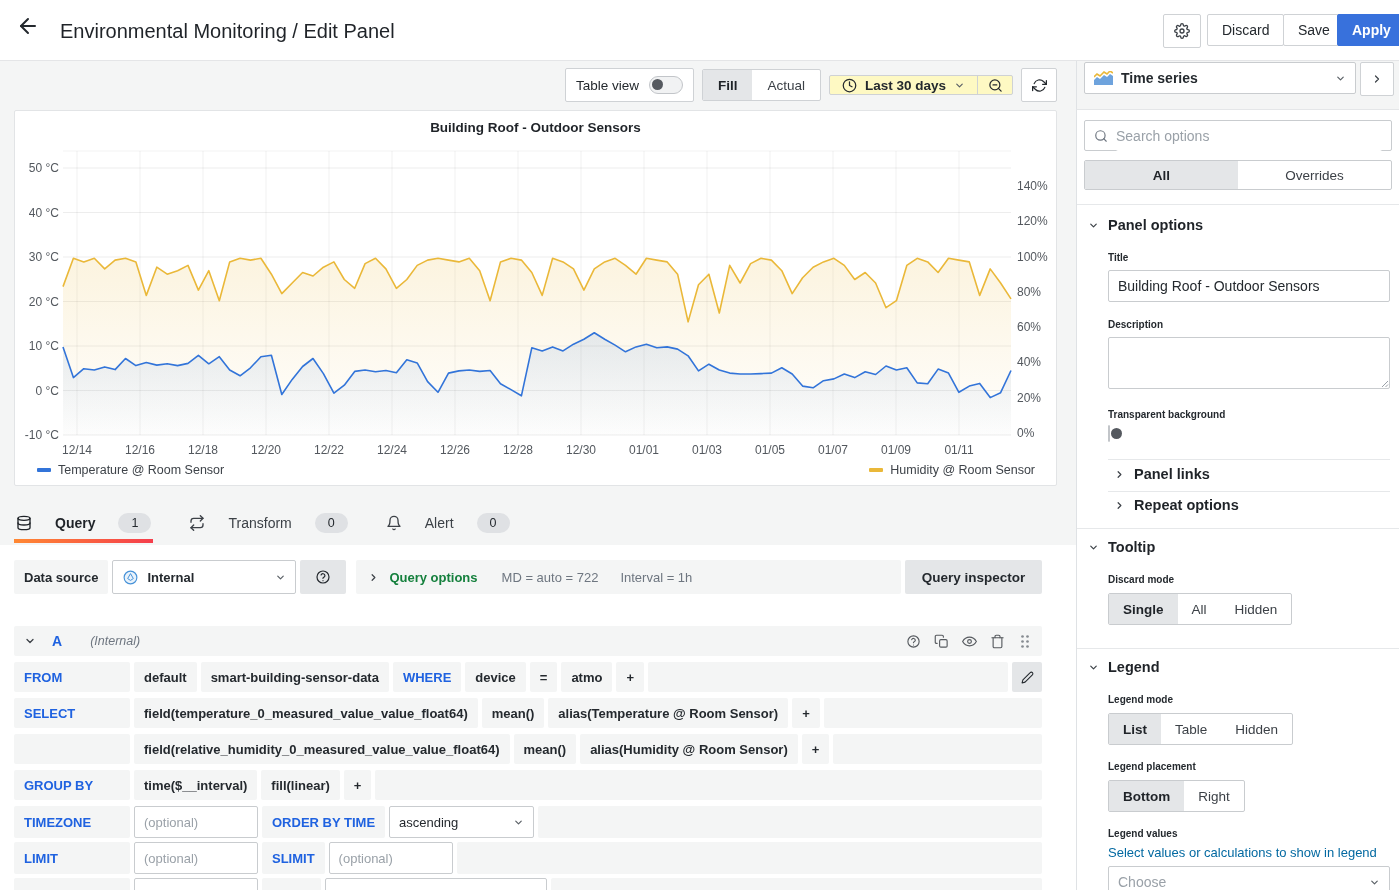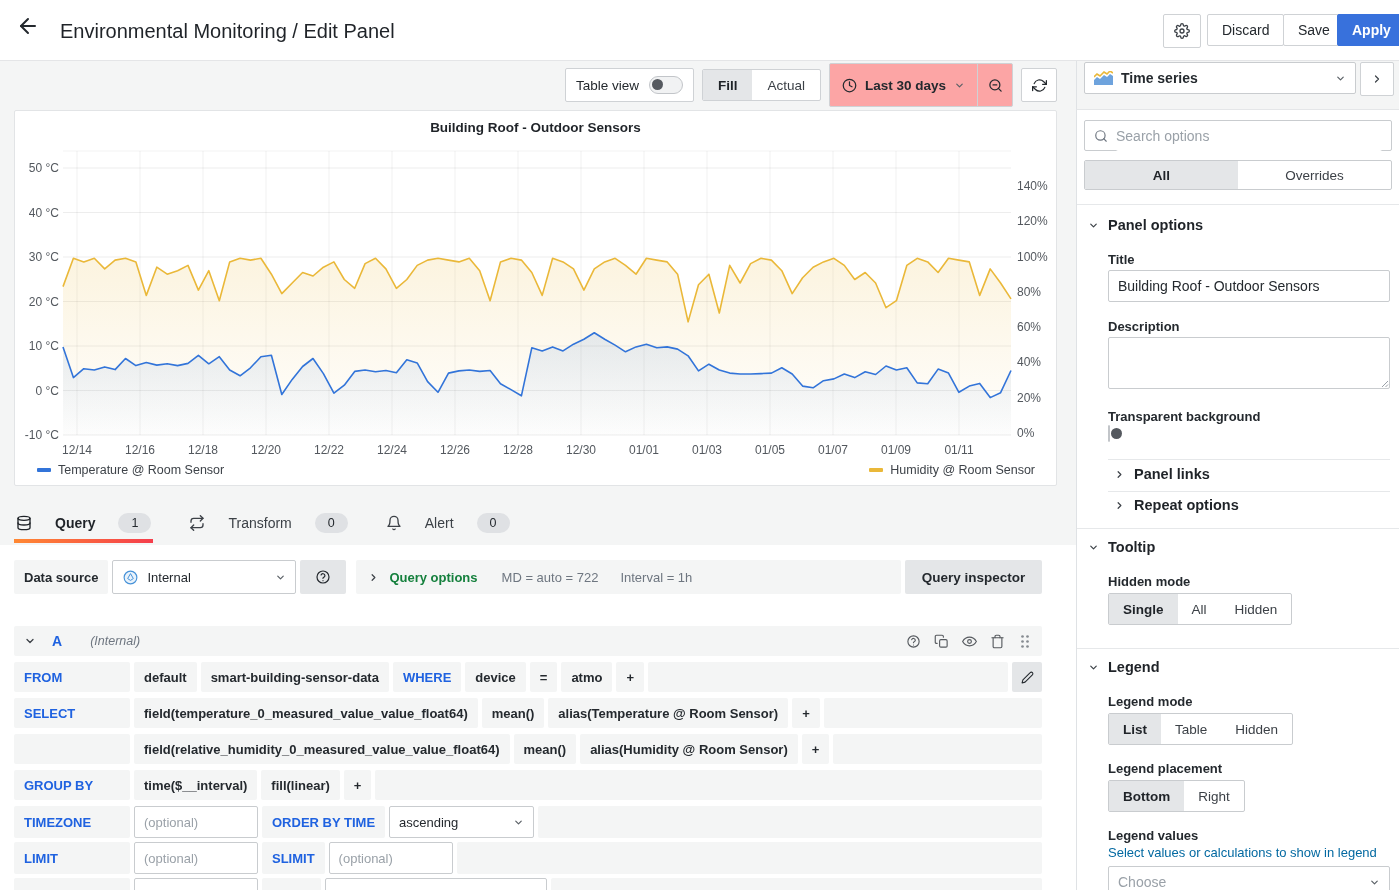--- a/index.html
+++ b/index.html
@@ -17,21 +17,21 @@
   
   .toolbar{position:absolute;left:0;top:60px;width:1076px;height:50px;display:flex;justify-content:flex-end;
            align-items:center;gap:8px;padding-right:19px;box-sizing:border-box}
   .tbbox{display:flex;align-items:center;height:32px;background:#fff;border:1px solid #cfd2d5;border-radius:2px}
   .tbbox .lbl{padding:0 10px;font-size:13.5px;color:#24292e}
   .toggle{width:32px;height:16px;border:1px solid #c2c5c9;border-radius:9px;background:#f1f2f3;position:relative;margin-right:10px;cursor:pointer}
   .toggle .knob{position:absolute;left:2px;top:1.5px;width:11px;height:11px;border-radius:50%;background:#55595f}
   .seg{display:flex;align-items:center;height:32px;background:#fff;border:1px solid #cfd2d5;border-radius:2px;overflow:hidden;box-sizing:border-box}
   .seg .opt{display:flex;align-items:center;height:100%;padding:0 15px;font-size:13.5px;color:#3c4147;cursor:pointer;white-space:nowrap}
   .seg .opt.sel{background:#e4e6e8;font-weight:700;color:#1f2328}
-  .timegrp{display:flex;align-items:stretch;height:44px;background:#fca5a5;border:1px solid #cfd2d5;border-radius:2px;box-sizing:border-box}
+  .timegrp{display:flex;align-items:stretch;height:20px;background:#fef9c3;border:1px solid #cfd2d5;border-radius:2px;box-sizing:border-box}
   .timegrp .tpick{display:flex;align-items:center;gap:8px;padding:0 12px;font-size:13.5px;font-weight:600;cursor:pointer}
   .timegrp .zout{display:flex;align-items:center;justify-content:center;width:34px;border-left:1px solid #cfd2d5;cursor:pointer}
   
   .card{position:absolute;left:14px;top:110px;width:1043px;height:376px;background:#fff;border:1px solid #e2e4e6;border-radius:2px;box-sizing:border-box}
   .card .ptitle{position:absolute;left:0;top:9px;width:100%;text-align:center;font-size:13.5px;font-weight:700;color:#1f2328}
   #chart-svg{position:absolute;left:0;top:30px}
   .tick{font-family:"Liberation Sans",sans-serif;font-size:12px;fill:#53585e}
   .legend{position:absolute;left:22px;right:21px;top:350px;height:18px;display:flex;justify-content:space-between;align-items:center}
   .litem{display:flex;align-items:center;gap:7px;font-size:12.5px;color:#3e4349;cursor:pointer}
   .swatch{width:14px;height:4px;border-radius:1px}
@@ -61,21 +61,21 @@
   .labelcell{width:116px;flex:none}
   .optinput{height:30px;border:1px solid #c9cccf;background:#fff;border-radius:2px;padding:0 9px;font-size:13px;
             font-family:"Liberation Sans",sans-serif;color:#24292e;box-sizing:border-box;outline:none}
   .optinput::placeholder{color:#9aa1a8}
   .rowicons{margin-left:auto;display:flex;align-items:center;gap:13px;color:#55595e}
   
   .sidebar{position:absolute;left:1076px;top:60px;width:323px;height:830px;background:#fff;border-left:1px solid #dfe2e5;box-sizing:border-box}
   .sb-strip{position:absolute;left:1076px;top:60px;width:323px;height:50px;background:#f4f5f5;border-left:1px solid #dfe2e5;border-bottom:1px solid #e4e6e8;box-sizing:border-box}
   .divider{position:absolute;height:1px;background:#e6e8ea}
   .sechead{position:absolute;display:flex;align-items:center;gap:9px;font-size:14.5px;font-weight:700;color:#1f2328;cursor:pointer}
-  .sublabel{position:absolute;font-size:13px;font-weight:700;color:#24292e}
+  .sublabel{position:absolute;font-size:10px;font-weight:700;color:#24292e}
   .hint{position:absolute;font-size:13px;color:#0369a1}
   .sb-input{position:absolute;background:#fff;border:1px solid #c9cccf;border-radius:2px;box-sizing:border-box;
             font-family:"Liberation Sans",sans-serif;font-size:14px;color:#24292e;padding:0 9px;outline:none}
   .segsm{position:absolute;display:inline-flex;align-items:center;height:32px;background:#fff;border:1px solid #c9cccf;border-radius:2px;box-sizing:border-box;overflow:hidden}
   .segsm .opt{display:flex;align-items:center;height:100%;padding:0 14px;font-size:13.5px;color:#3c4147;cursor:pointer}
   .segsm .opt.sel{background:#e4e6e8;font-weight:700;color:#1f2328}
   .muted{color:#6e7680}
   .caret{color:#5a6066}
 </style>
 </head>
@@ -261,21 +261,21 @@
 <div class="whitezone"></div>
 
 
 <div class="dsrow">
   <div class="chip">Data source</div>
   <div class="dd" style="width:184px">
     <svg class="ic" width="17" height="17" viewBox="0 0 24 24">
         <circle cx="12" cy="12" r="9" fill="#e8f2fb" stroke="#4591d8" stroke-width="1.6"></circle>
         <path d="M8 13.5l4-7 4 7-4 2.6z" fill="none" stroke="#4591d8" stroke-width="1.4" stroke-linejoin="round"></path>
       </svg>
-    <span style="font-weight:400;flex:1">Internal</span>
+    <span style="font-weight:700;flex:1">Internal</span>
     <svg class="ic caret" width="11" height="11" viewBox="0 0 24 24" fill="none" stroke="#5a6066" stroke-width="2.6" stroke-linecap="round" stroke-linejoin="round">
         <polyline points="6 9 12 15 18 9"></polyline>
       </svg>
   </div>
   <div class="graybtn" style="width:46px">
     <svg class="ic" width="16" height="16" viewBox="0 0 24 24" fill="none" stroke="#24292e" stroke-width="1.8" stroke-linecap="round">
         <circle cx="12" cy="12" r="9"></circle>
         <path d="M9.1 9a3 3 0 0 1 5.8 1c0 2-3 2.4-3 4"></path>
         <line x1="12" y1="17.5" x2="12" y2="17.6"></line>
       </svg>
@@ -475,21 +475,21 @@
 </div>
 
 <div class="divider" style="left:1077px;top:528px;width:322px"></div>
 
 <div class="sechead" style="left:1088px;top:539px">
   <svg class="ic" width="11" height="11" viewBox="0 0 24 24" fill="none" stroke="#3c4147" stroke-width="2.6" stroke-linecap="round" stroke-linejoin="round">
       <polyline points="6 9 12 15 18 9"></polyline>
     </svg>
   <span>Tooltip</span>
 </div>
-<div class="sublabel" style="left:1108px;top:574px">Hidden mode</div>
+<div class="sublabel" style="left:1108px;top:574px">Discard mode</div>
 <div class="segsm" style="left:1108px;top:593px">
   <span class="opt sel">Single</span>
   <span class="opt">All</span>
   <span class="opt">Hidden</span>
 </div>
 
 <div class="divider" style="left:1077px;top:648px;width:322px"></div>
 
 <div class="sechead" style="left:1088px;top:659px">
   <svg class="ic" width="11" height="11" viewBox="0 0 24 24" fill="none" stroke="#3c4147" stroke-width="2.6" stroke-linecap="round" stroke-linejoin="round">

